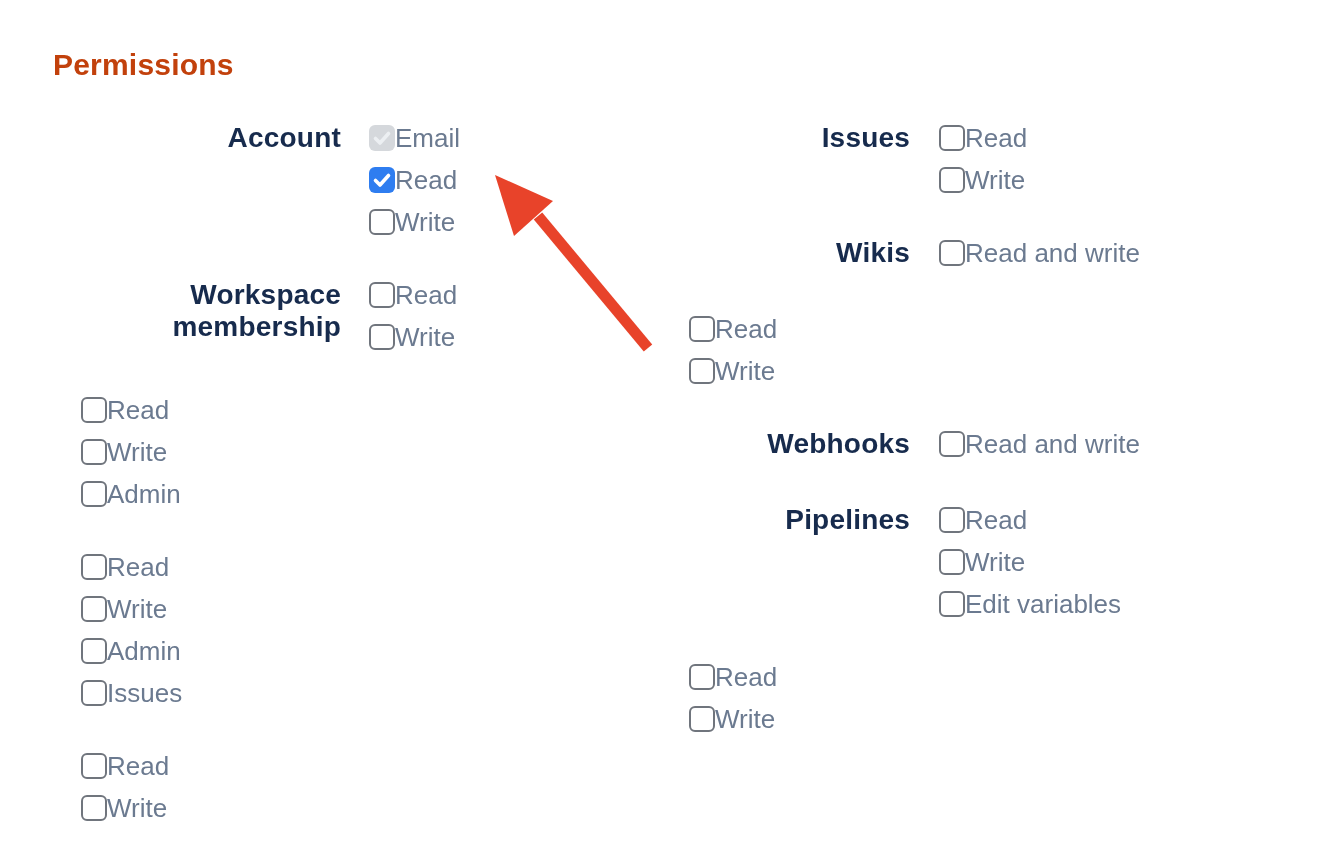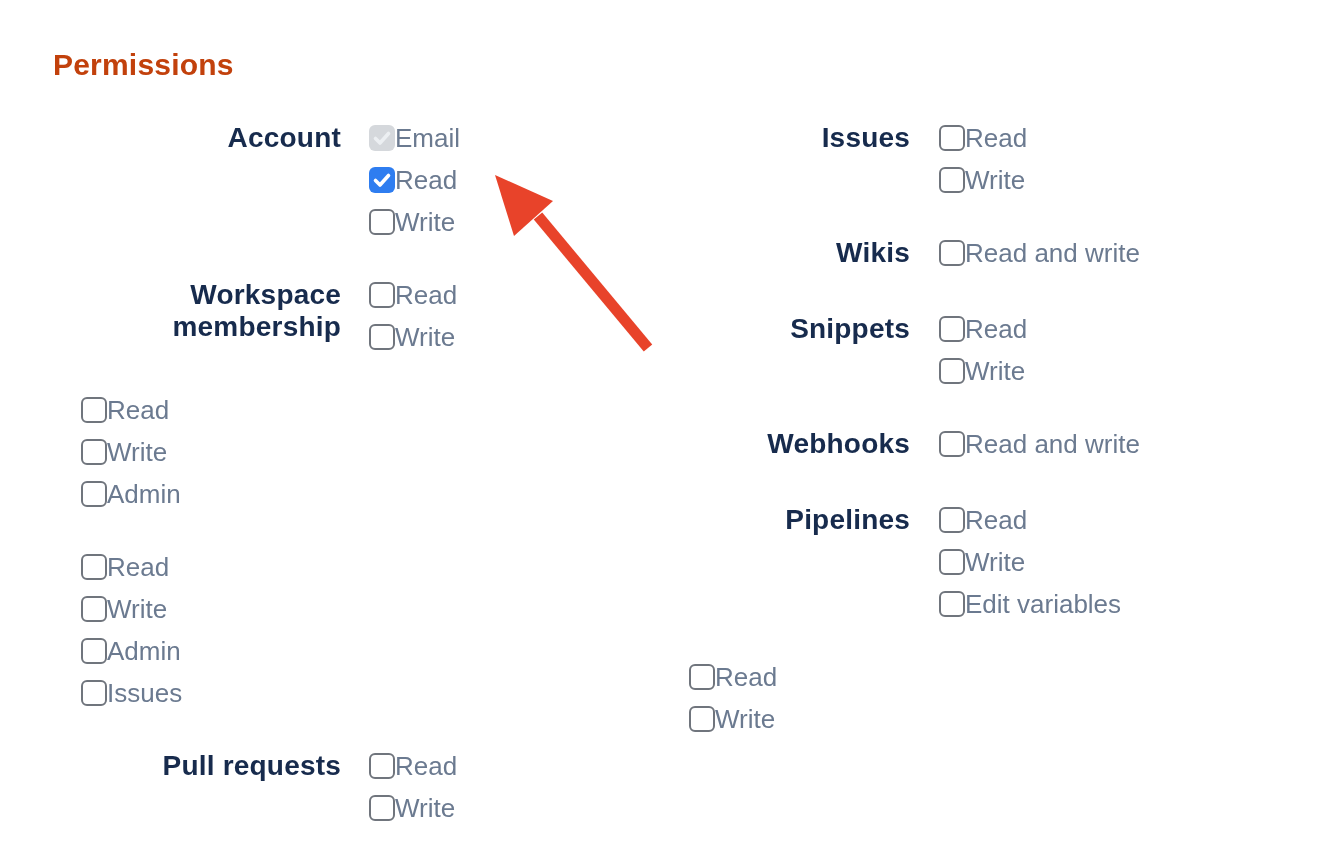--- a/index.html
+++ b/index.html
@@ -152,21 +152,20 @@
             <span class="checkbox cb-unchecked"></span>
             <span class="option-label">Admin</span>
           </label>
           <label class="row">
             <span class="checkbox cb-unchecked"></span>
             <span class="option-label">Issues</span>
           </label>
         </div>
       </div>
       <div class="group">
-        <div class="group-label">Pull requests</div>
         <div class="options">
           <label class="row">
             <span class="checkbox cb-unchecked"></span>
             <span class="option-label">Read</span>
           </label>
           <label class="row">
             <span class="checkbox cb-unchecked"></span>
             <span class="option-label">Write</span>
           </label>
         </div>
@@ -190,21 +189,20 @@
       <div class="group">
         <div class="group-label">Wikis</div>
         <div class="options">
           <label class="row">
             <span class="checkbox cb-unchecked"></span>
             <span class="option-label">Read and write</span>
           </label>
         </div>
       </div>
       <div class="group">
-        <div class="group-label">Snippets</div>
         <div class="options">
           <label class="row">
             <span class="checkbox cb-unchecked"></span>
             <span class="option-label">Read</span>
           </label>
           <label class="row">
             <span class="checkbox cb-unchecked"></span>
             <span class="option-label">Write</span>
           </label>
         </div>

